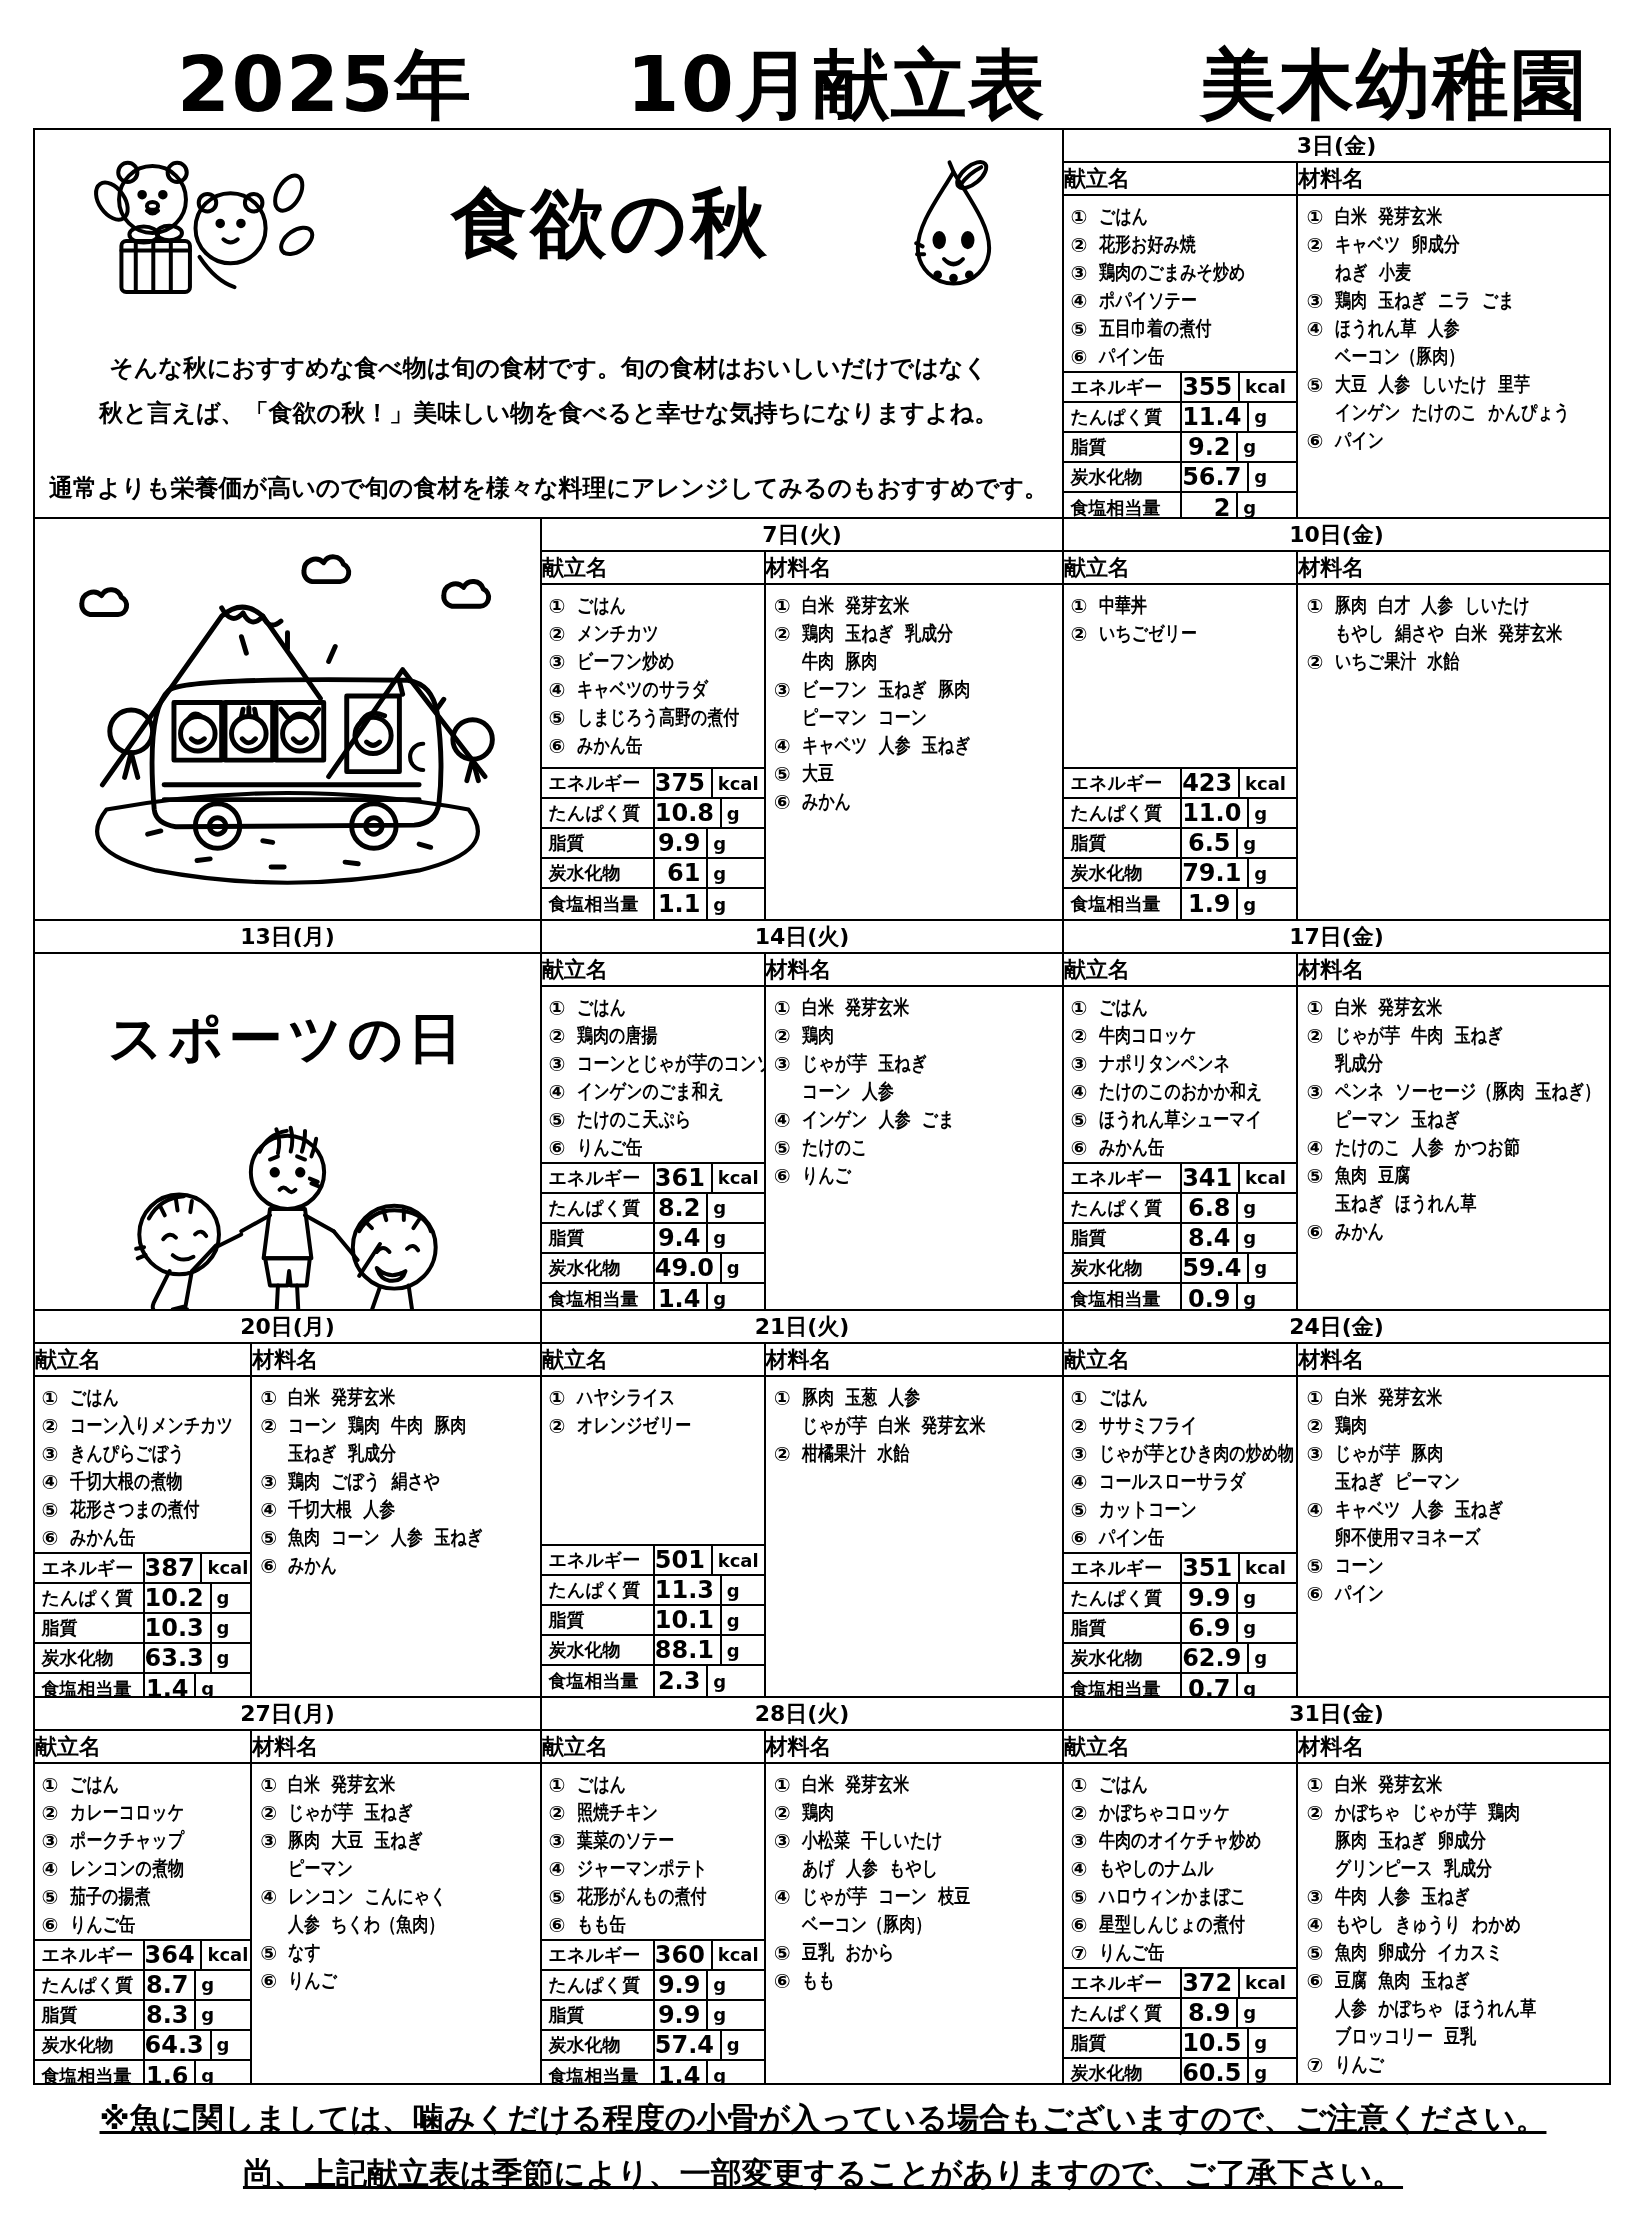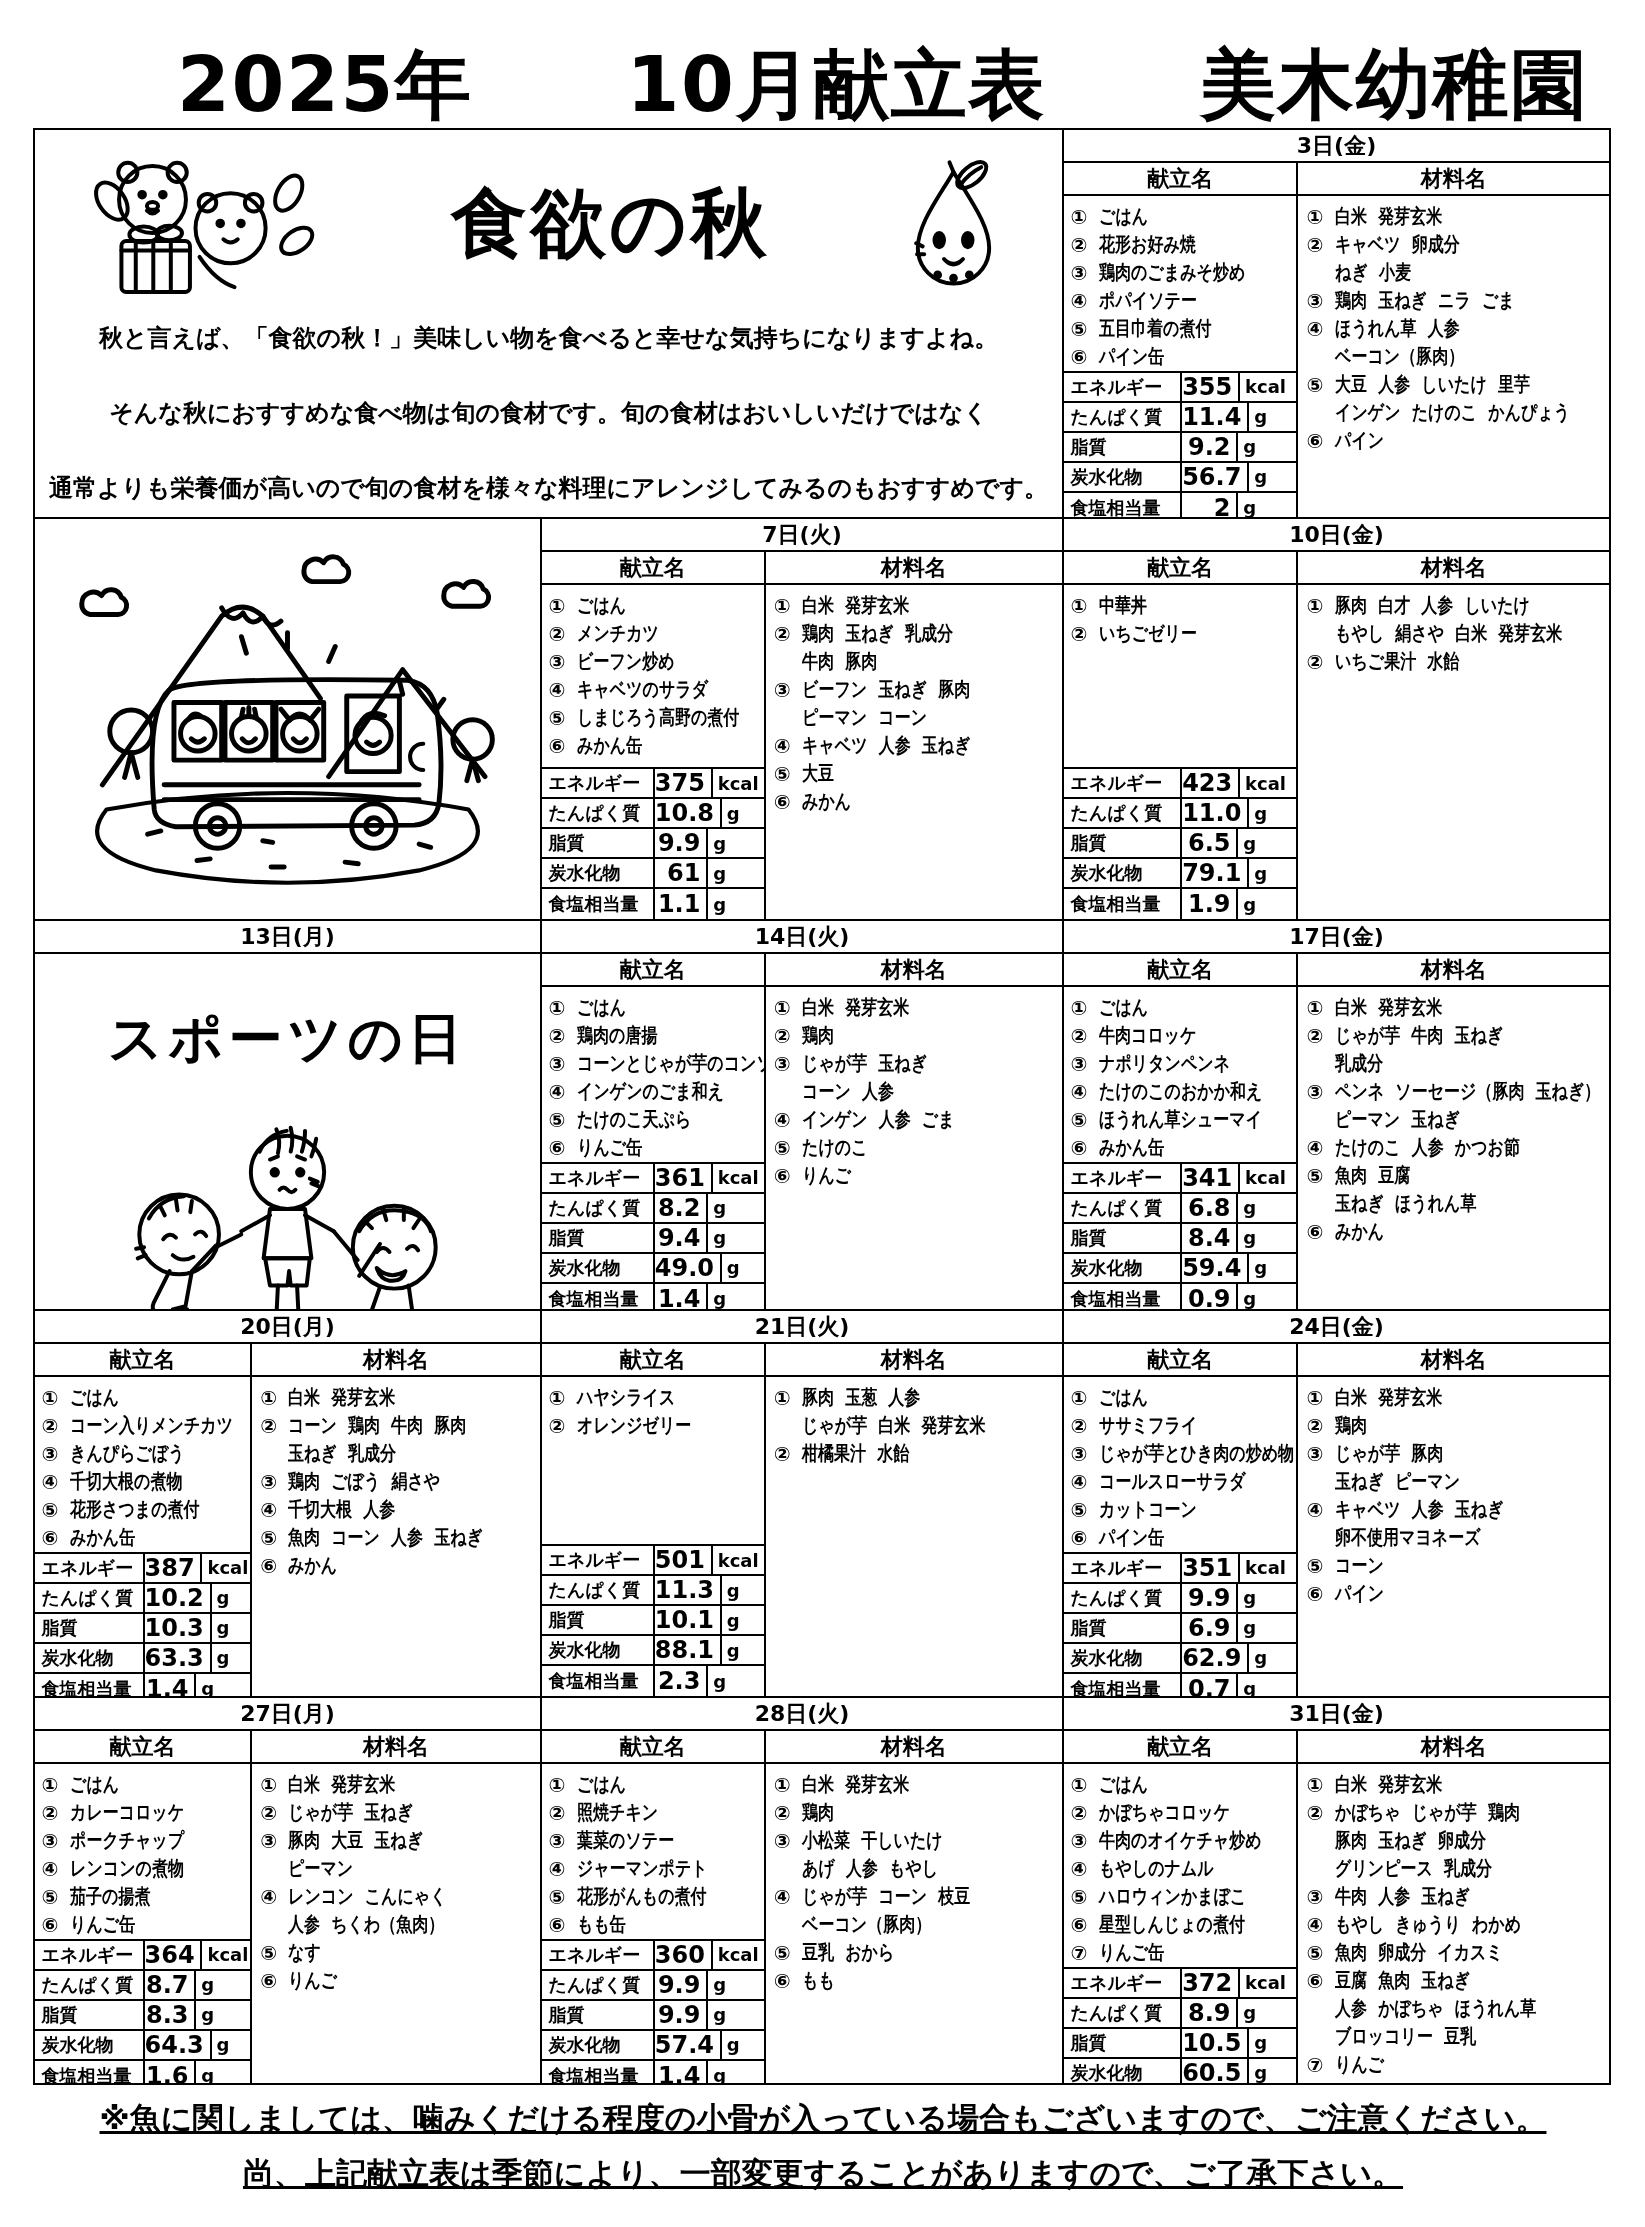--- a/index.html
+++ b/index.html
@@ -19,21 +19,21 @@
                border:2.5px solid #000; background:#fff; }
   .gcell { border-right:2.1px solid #000; border-bottom:2.1px solid #000; overflow:hidden; }
   .last-col { border-right:none; }
   .last-row { border-bottom:none; }
 
   
   .day-cell { display:flex; flex-direction:column; }
   .day-header { flex:0 0 33px; line-height:31px; text-align:center; font-size:22px;
                 border-bottom:2.1px solid #000; }
   .cols-header { flex:0 0 33px; display:flex; border-bottom:2.1px solid #000; }
-  .col-h { line-height:31px; text-align:center; font-size:22px; }
+  .col-h { line-height:31px; text-align:left; font-size:22px; }
   .menu-w { width:43%; border-right:2.1px solid #000; }
   .ing-h { flex:1; }
   .cell-body { flex:1; display:flex; min-height:0; }
   .menu-col { width:43%; border-right:2.1px solid #000; display:flex; flex-direction:column; padding:6.6px 0 0 6.6px; }
   .ing-col { width:57%; padding:6.6px 0 0 8.2px; }
   .line { height:28px; display:flex; align-items:center; white-space:pre; overflow:hidden; }
   .num { flex:0 0 28px; font-size:20px; }
   .txt { font-size:20px; transform:scaleX(.8); transform-origin:0 50%; }
   .cont { padding-left:28px; }
 
@@ -113,22 +113,22 @@
           <path d="M74 34 q10 -14 26 -22"></path>
           <ellipse cx="47" cy="104" rx="6" ry="9" fill="#000"></ellipse>
             <ellipse cx="83" cy="104" rx="6" ry="9" fill="#000"></ellipse>
           <path d="M53 128 q12 12 24 0 q-12 14 -24 0 z"></path>
           <path d="M26 112 l-8 -4 M28 122 l-9 0"></path>
           <circle cx="45" cy="148" r="3" fill="#000"></circle>
             <circle cx="65" cy="152" r="3" fill="#000"></circle>
             <circle cx="85" cy="148" r="3" fill="#000"></circle>
         </svg>
       </div>
+      <div class="intro-p p2">そんな秋におすすめな食べ物は旬の食材です。旬の食材はおいしいだけではなく</div>
       <div class="intro-p p1">秋と言えば、「食欲の秋！」美味しい物を食べると幸せな気持ちになりますよね。</div>
-      <div class="intro-p p2">そんな秋におすすめな食べ物は旬の食材です。旬の食材はおいしいだけではなく</div>
       <div class="intro-p p3">通常よりも栄養価が高いので旬の食材を様々な料理にアレンジしてみるのもおすすめです。</div>
     </div>
 
     <div class="gcell last-col day-cell" style="grid-column:3;grid-row:1;">
         <div class="day-header">3日(金)</div>
         <div class="cols-header">
           <div class="col-h menu-w">献立名</div>
           <div class="col-h ing-h">材料名</div>
         </div>
         <div class="cell-body">

